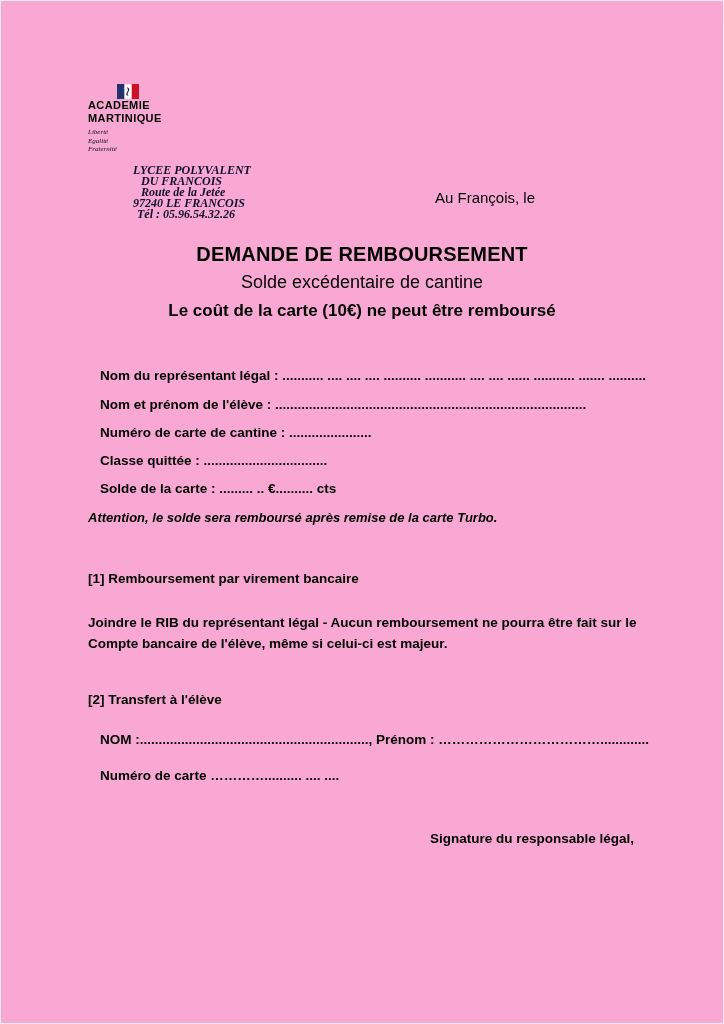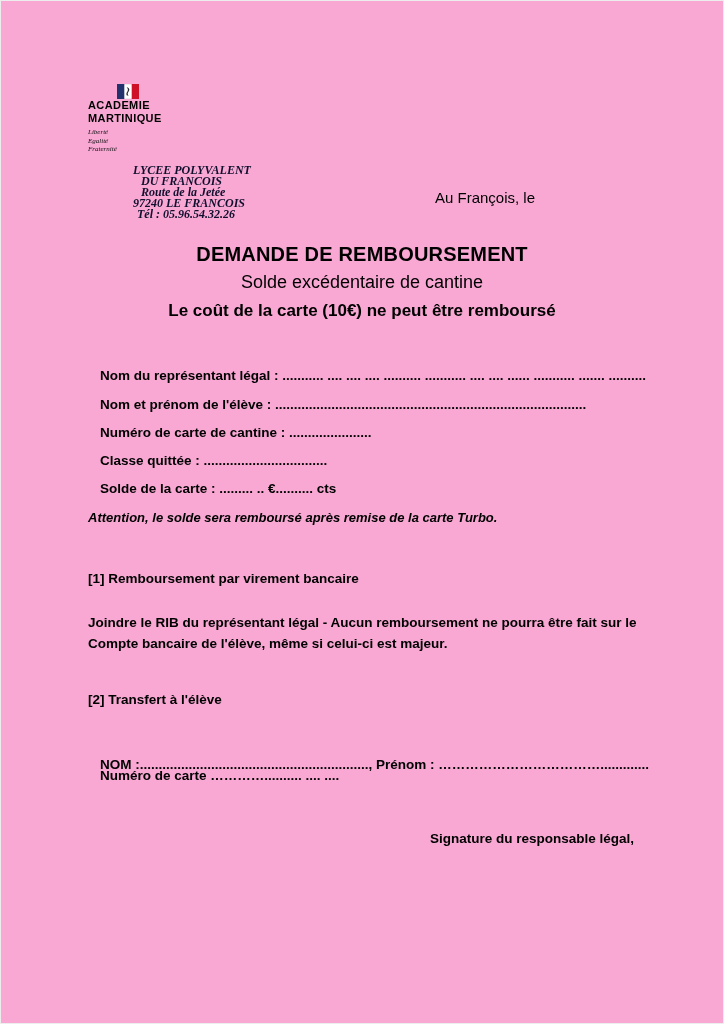--- a/index.html
+++ b/index.html
@@ -67,18 +67,18 @@
   <div class="abs fline" style="top:397px;">Nom et prénom de l'élève  : ...................................................................................</div>
   <div class="abs fline" style="top:453px;">Classe  quittée : .................................</div>
   <div class="abs fline" style="top:481px;">Solde de la carte : ......... .. €.......... cts</div>
 
   <div class="abs attention" style="top:510px;">Attention, le solde sera remboursé  après remise de la carte Turbo.</div>
 
   <div class="abs sec-head" style="top:571px;">[1] Remboursement par virement bancaire</div>
   <div class="abs para" style="top:612px;">Joindre le RIB du représentant légal - Aucun remboursement ne pourra être fait sur le Compte bancaire de l'élève, même si celui-ci est majeur.</div>
 
   <div class="abs sec-head" style="top:692px;">[2]  Transfert à l'élève</div>
-  <div class="abs fline" style="top:757px;">NOM :............................................................., Prénom : ……………………………….............</div>
+  <div class="abs fline" style="top:732px;">NOM :............................................................., Prénom : ……………………………….............</div>
   <div class="abs fline" style="top:768px;">Numéro de carte ………….......... .... ....</div>
 
   <div class="abs sig" style="left:430px;top:831px;">Signature du responsable légal,</div>
 
 </div>
 
 </body></html>

